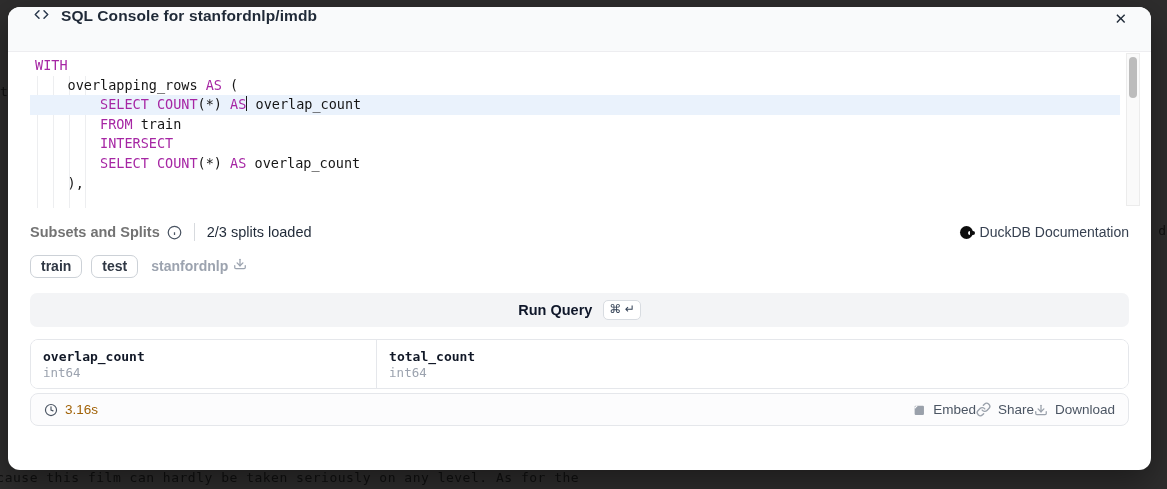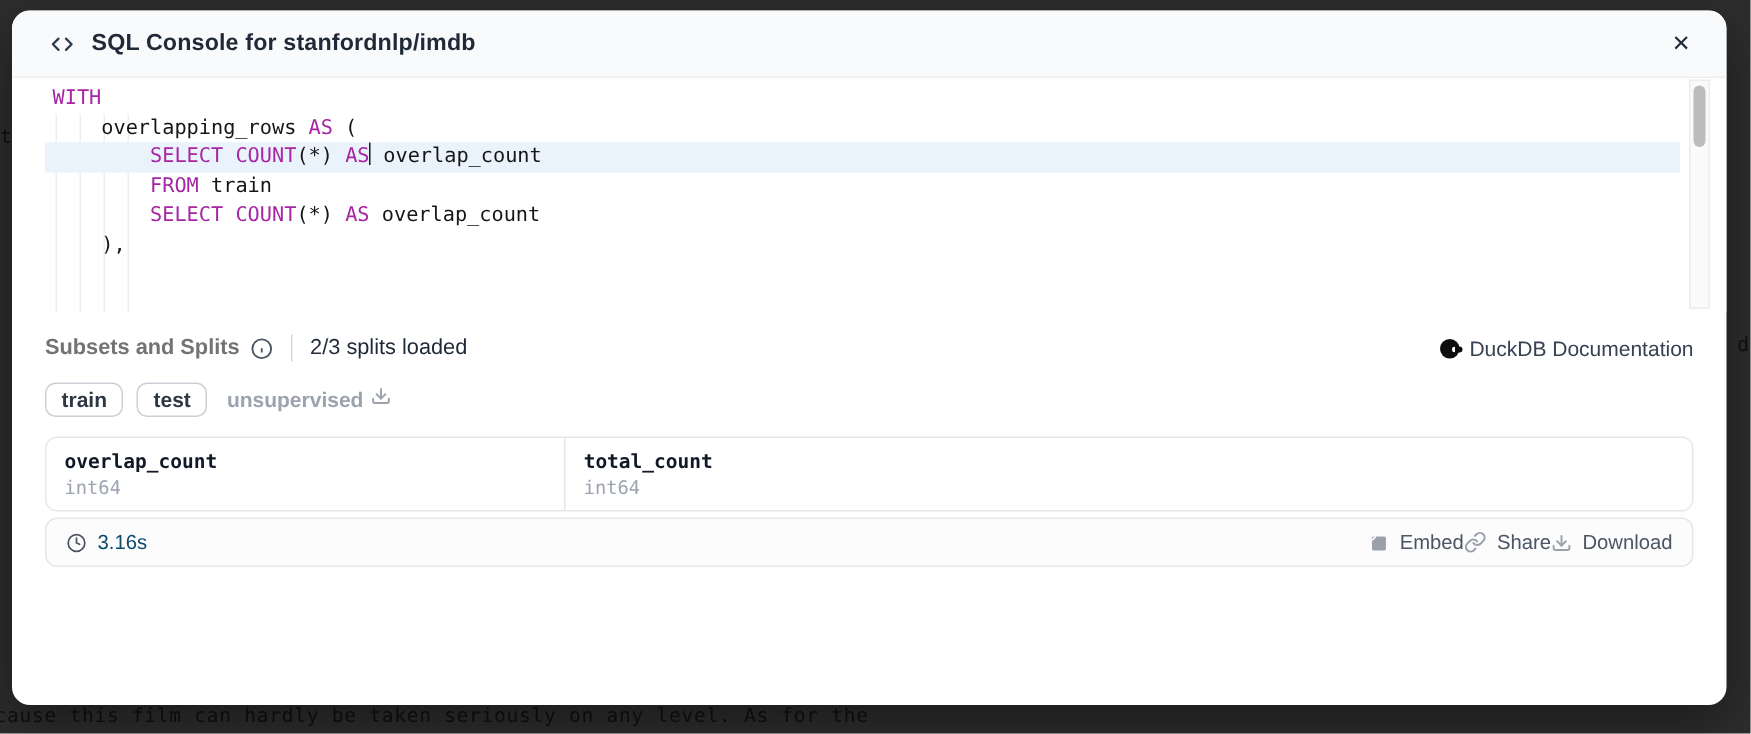--- a/index.html
+++ b/index.html
@@ -23,21 +23,21 @@
   
   .modal {
     position: absolute; left: 8px; top: 7px; width: 1143px; height: 463px;
     background: #ffffff; border-radius: 12px; overflow: hidden;
     box-shadow: 0 12px 34px rgba(0,0,0,.4);
   }
 
   
   .modal-header {
     height: 45px; background: #f9fafb; border-bottom: 1px solid #ededf0;
-    display: flex; align-items: center; padding: 0 20px 0 25px;
+    display: flex; align-items: flex-start; padding: 0 20px 0 25px;
   }
   .code-ic { color: #2d3b4f; display: flex; align-items: center; }
   .modal-title { margin-left: 11px; font-size: 15.5px; font-weight: 700; color: #1f2937; letter-spacing: .1px; }
   .close-btn {
     margin-left: auto; font-size: 15px; color: #1f2937; cursor: pointer;
     line-height: 1; padding: 4px; font-weight: 400;
   }
 
   
   .editor {
@@ -109,21 +109,21 @@
     text-align: right; padding: 8px 12px; border-right: 1px solid #e5e7eb;
   }
   .td:last-child { border-right: none; }
   .c1 { width: 31.55%; } .c2 { width: 27.25%; } .c3 { width: 41.2%; }
 
   .footer-bar {
     margin-top: 4px; height: 33px; border: 1px solid #e5e7eb; border-radius: 8px;
     background: #fcfcfd; display: flex; align-items: center; padding: 0 13px;
   }
   .duration-wrap { display: flex; align-items: center; gap: 7px; color: #4b5563; }
-  .duration-text { font-size: 13.5px; color: #0c4a6e; text-align: center; }
+  .duration-text { font-size: 13.5px; color: #a16207; text-align: center; }
   .footer-actions { margin-left: auto; display: flex; align-items: center; }
   .f-action { display: flex; align-items: center; gap: 7px; cursor: pointer; color: #9aa1ab; }
   .f-action .alabel { font-size: 13.5px; color: #4b5563; }
 
   .duck-logo { width: 14px; height: 14px; position: relative; }
   .duck-logo .circle { position: absolute; left: 0; top: 0; width: 13px; height: 13px; border-radius: 50%; background: #0d0d0d; }
   .duck-logo .bill { position: absolute; right: -1px; top: 4.5px; width: 7px; height: 4px; border-radius: 3px; background: #0d0d0d; border-left: 2px solid #f9fafb; }
 </style>
 </head>
 <body>
@@ -151,20 +151,21 @@
         <span class="guide" style="left:7px"></span>
         <span class="guide" style="left:23px"></span>
         <span class="guide" style="left:39px"></span>
         <span class="guide" style="left:55px"></span>
       </div>
       <div id="code-lines">
           <div class="code-line"><span class="kw">WITH</span></div>
           <div class="code-line"><span class="plain">    overlapping_rows </span><span class="kw">AS</span><span class="plain"> (</span></div>
           <div class="code-line active"><span class="plain">        </span><span class="kw">SELECT</span><span class="plain"> </span><span class="kw">COUNT</span><span class="plain">(*) </span><span class="kw">AS</span><span class="caret"></span><span class="plain"> overlap_count</span></div>
           <div class="code-line"><span class="plain">        </span><span class="kw">FROM</span><span class="plain"> train</span></div>
+          <div class="code-line"><span class="plain">        </span><span class="kw">INTERSECT</span></div>
           <div class="code-line"><span class="plain">        </span><span class="kw">SELECT</span><span class="plain"> </span><span class="kw">COUNT</span><span class="plain">(*) </span><span class="kw">AS</span><span class="plain"> overlap_count</span></div>
           <div class="code-line"><span class="plain">    ),</span></div>
         </div>
     </div>
     <div class="scrollbar">
       <div class="scroll-thumb"></div>
     </div>
   </div>
 
   <div class="content">
@@ -190,29 +191,33 @@
     </div>
 
     <div class="splits-row" id="splits-row">
         <span class="pill loaded">
           <span class="pill-label">train</span>
         </span>
         <span class="pill loaded">
           <span class="pill-label">test</span>
         </span>
         <span class="pill unloaded">
-          <span class="pill-label">unsupervised</span>
+          <span class="pill-label">stanfordnlp</span>
           <span class="dl-ic"><svg width="14" height="14" viewBox="0 0 24 24" fill="none" stroke="currentColor" stroke-width="2.2" stroke-linecap="round" stroke-linejoin="round">
               <path d="M21 15v3a2 2 0 0 1-2 2H5a2 2 0 0 1-2-2v-3"></path>
               <polyline points="7 10 12 15 17 10"></polyline>
               <line x1="12" y1="15" x2="12" y2="4"></line>
             </svg></span>
         </span>
       </div>
 
+    <div class="run-btn">
+      <span class="run-label">Run Query</span>
+      <span class="kbd">⌘ ↵</span>
+    </div>
 
     <div class="results-card">
       <div class="thead" id="thead">
           <div class="th c1">
             <div class="cname">overlap_count</div>
             <div class="ctype">int64</div>
           </div>
           <div class="th c2">
             <div class="cname">total_count</div>
             <div class="ctype">int64</div>

